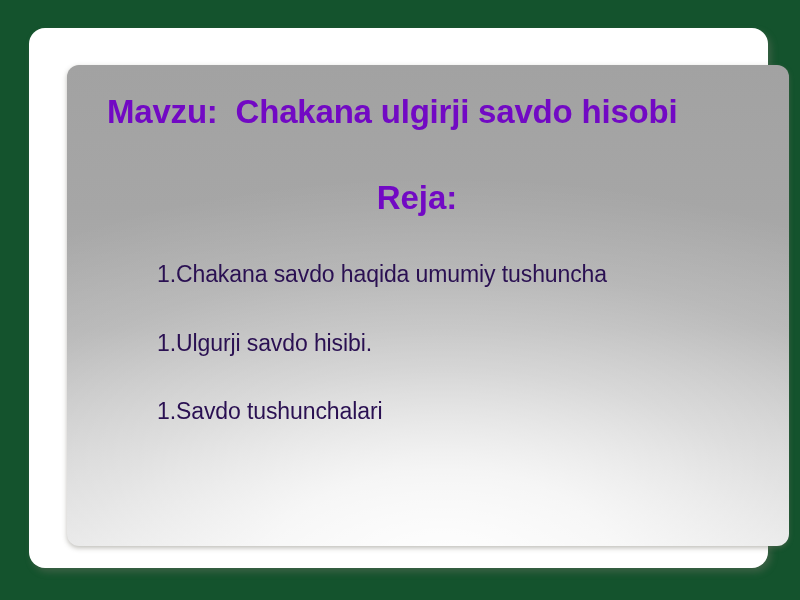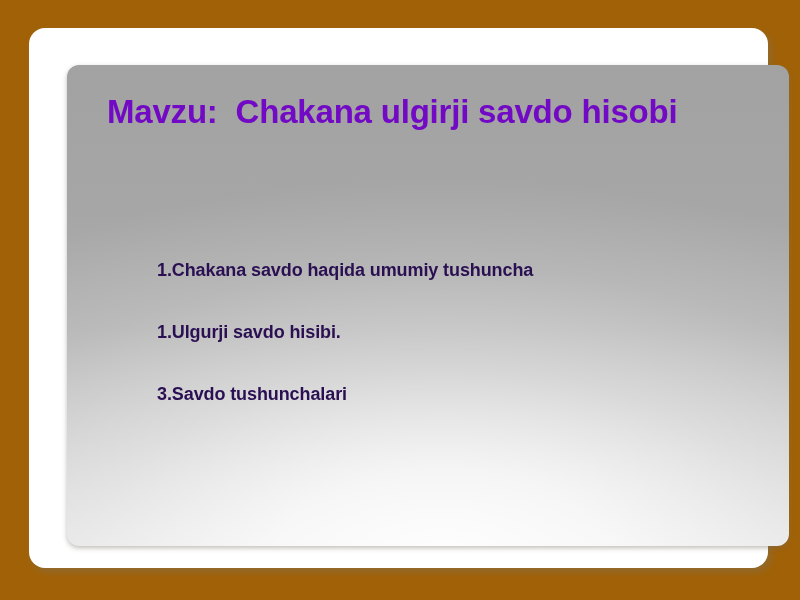--- a/index.html
+++ b/index.html
@@ -12,21 +12,21 @@
     overflow: hidden;
     background: #e4e1d4;
     font-family: "Liberation Sans", sans-serif;
   }
 
   
   .stage {
     position: relative;
     width: 800px;
     height: 600px;
-    background: #a16207;
+    background: #14532d;
   }
 
   
   .slide-frame {
     position: absolute;
     left: 29px;
     top: 28px;
     width: 739px;
     height: 540px;
     background: #ffffff;
@@ -101,22 +101,22 @@
     left: 90px;
     top: 194px;
     width: 600px;
     margin: 0;
     padding: 0;
     list-style: none;
   }
 
   .agenda-item {
     color: #2a1052;
-    font-size: 18px;
-    font-weight: bold;
+    font-size: 23px;
+    font-weight: normal;
     line-height: 1.33;
     letter-spacing: -0.1px;
     margin: 0 0 38px 0;
   }
   .agenda-item:last-child {
     margin-bottom: 0;
   }
 </style>
 </head>
 <body>
@@ -124,25 +124,26 @@
 <div class="stage">
 
   <div class="slide-frame">
 
     <div class="slide-panel">
 
       <div class="slide-body">
 
         <h1 class="slide-title">Mavzu:  Chakana ulgirji savdo hisobi</h1>
 
+        <h2 class="slide-subtitle">Reja:</h2>
 
         <ul class="agenda">
           <li class="agenda-item">1.Chakana savdo haqida umumiy tushuncha</li>
           <li class="agenda-item">1.Ulgurji savdo hisibi.</li>
-          <li class="agenda-item">3.Savdo tushunchalari</li>
+          <li class="agenda-item">1.Savdo tushunchalari</li>
         </ul>
 
       </div>
 
     </div>
 
   </div>
 
 </div>
 

